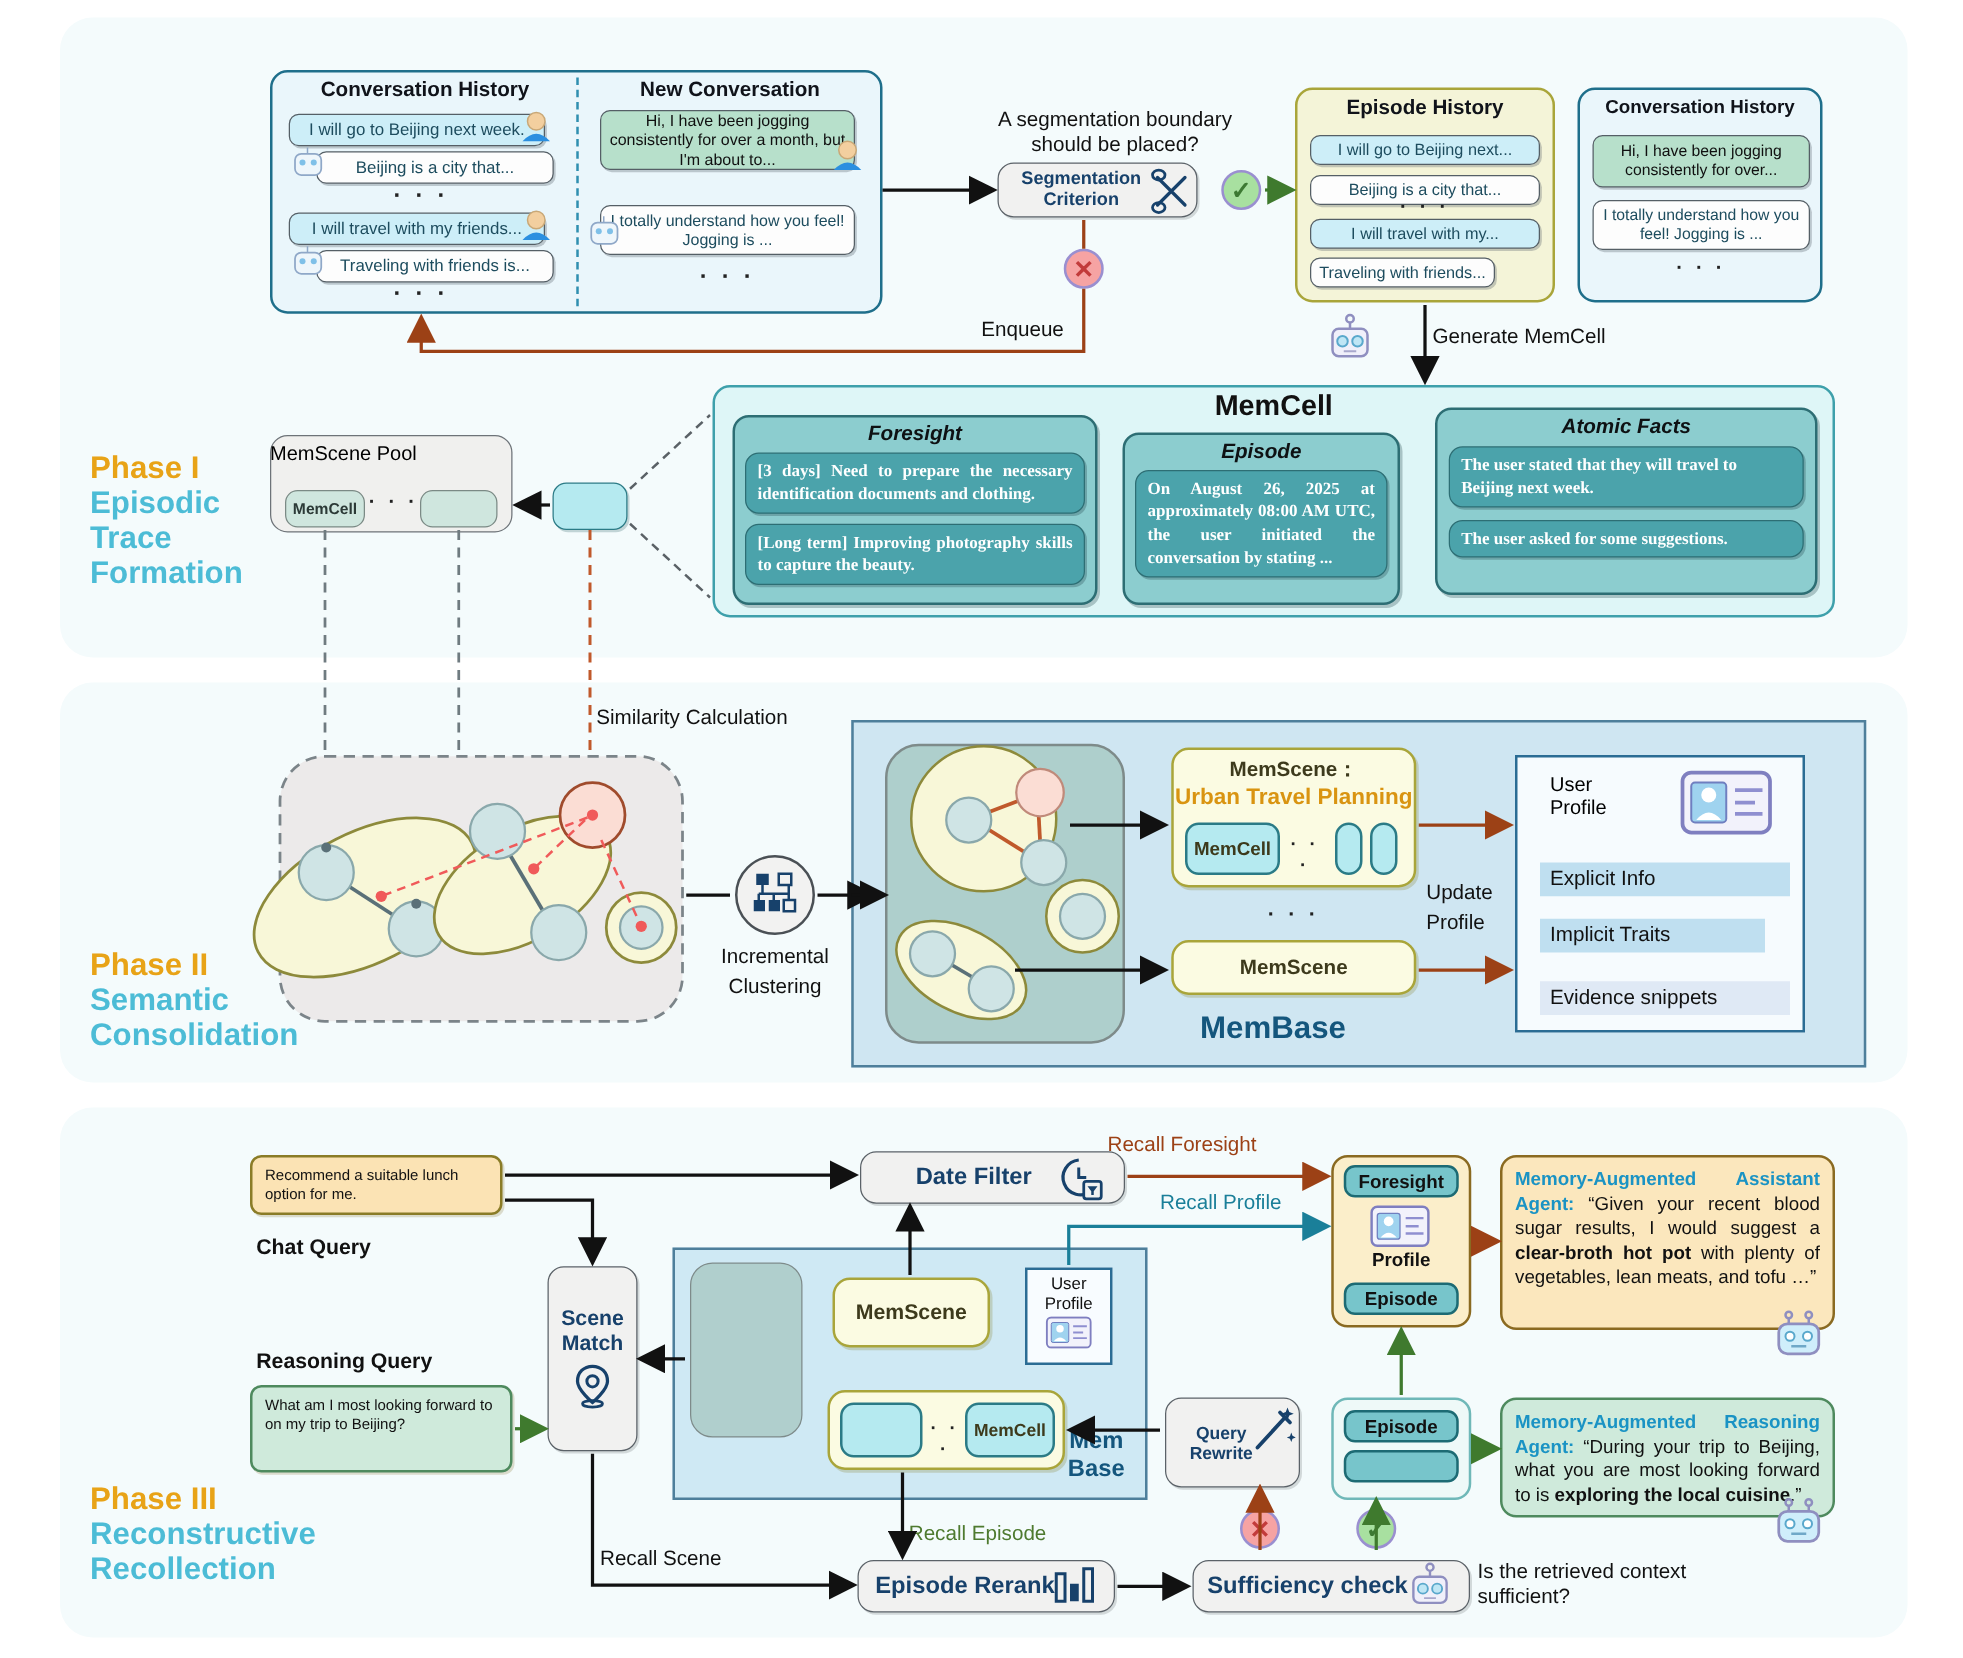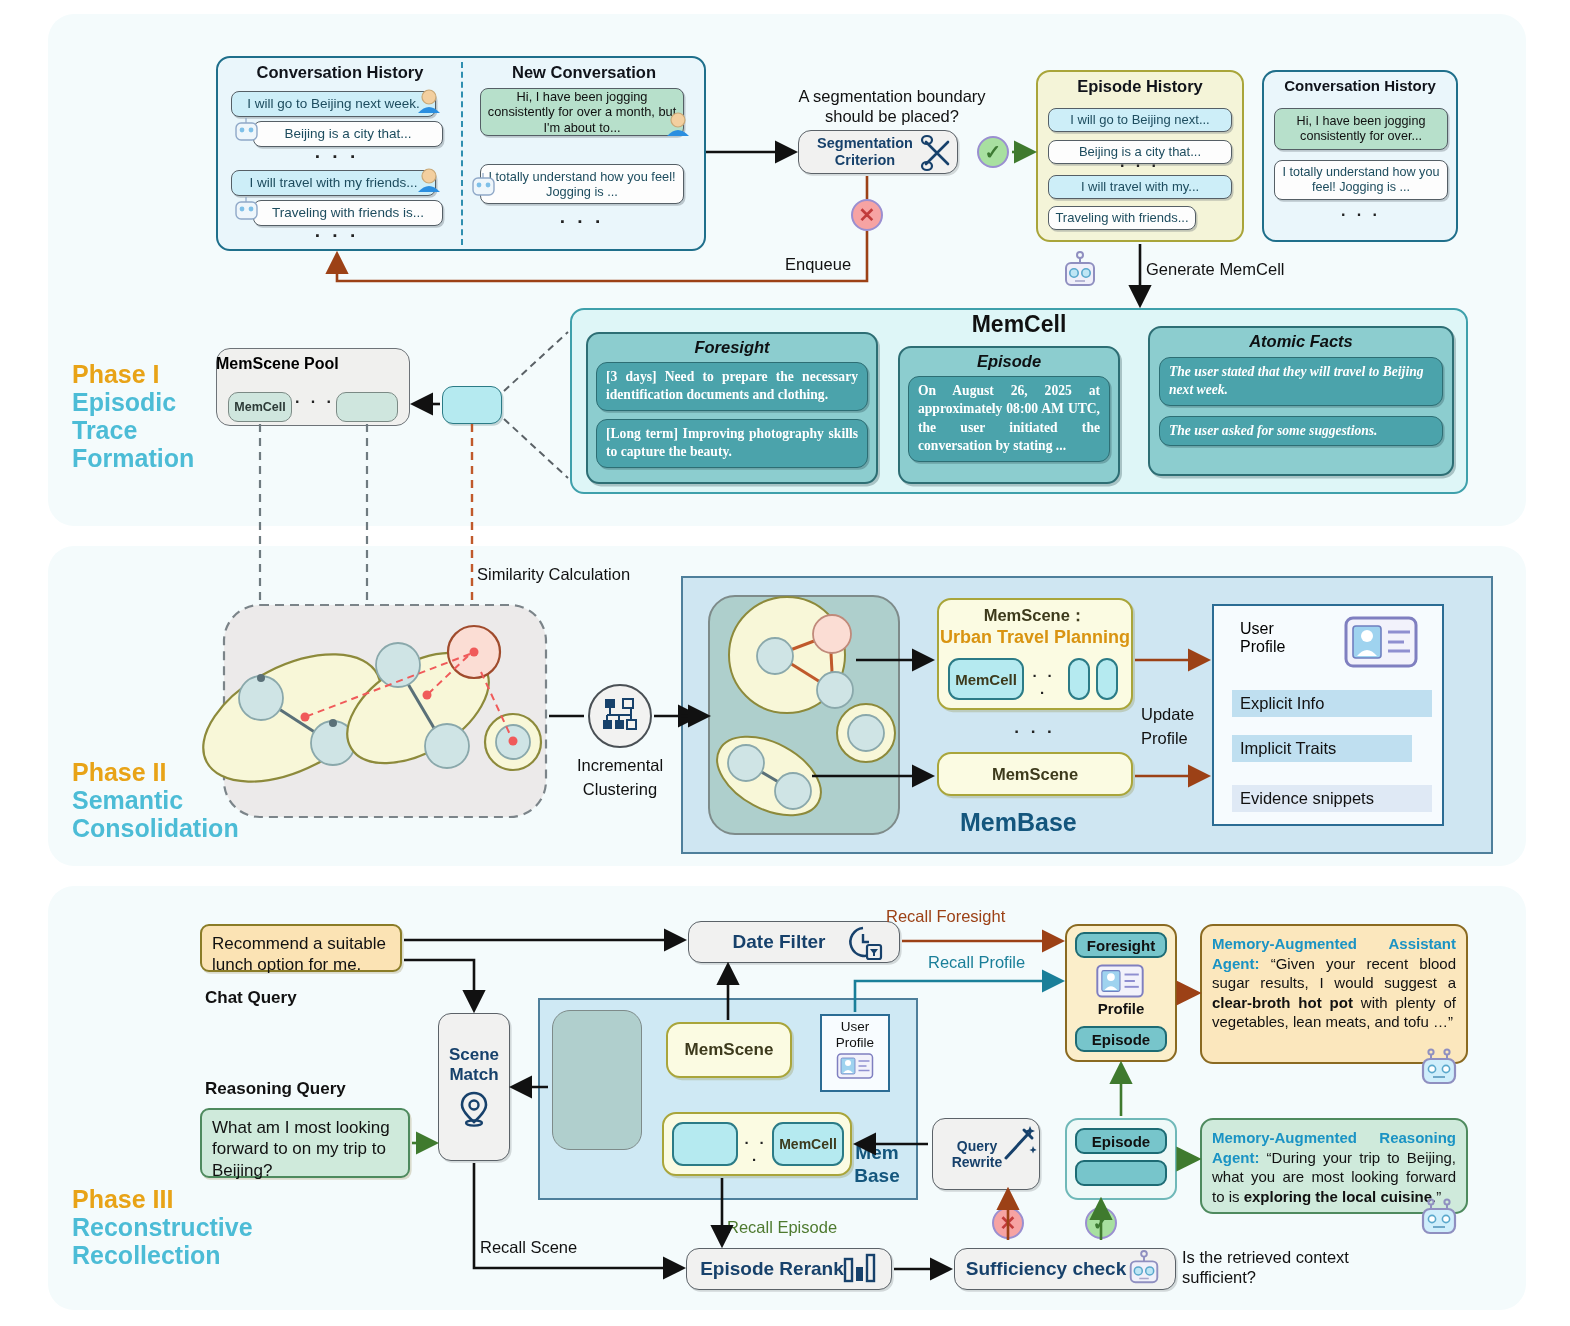--- a/index.html
+++ b/index.html
@@ -74,21 +74,21 @@
     font-size:16.5px; color:#0e1113; padding-top:4px;
   }
   .mc-item {
     border:1.8px solid #2d6e74; border-radius:11px;
     background:#4ba3ab; color:#ffffff;
     font-family:"Liberation Serif", serif; font-weight:bold;
     font-size:13.6px; line-height:1.36;
     padding:5px 9px; text-align:justify;
     box-shadow:1.6px 1.8px 0 rgba(50,90,95,.35);
   }
-  .mc-item.center { text-align:left;font-style:italic; }
+  .mc-item.center { text-align:left; }
 
   
   #pool1 { border:1.8px solid #6d7378; border-radius:14px; background:#f0f0ee; }
   .poolcell {
     border:1.6px solid #7b8a85; border-radius:10px; background:#cfe6de;
     font-size:12.5px; font-weight:bold; color:#2c3a37;
     display:flex; align-items:center; justify-content:center;
   }
   .tealchip { border:1.8px solid #2b7b86; border-radius:11px; background:#b5eaf0;
               box-shadow:1.6px 1.8px 0 rgba(60,110,115,.28); }
@@ -114,21 +114,21 @@
     color:#3d3a1c; font-weight:bold; font-size:15px;
     display:flex; align-items:center; justify-content:center;
   }
 
   
   #profcard { border:2.4px solid #2b6c94; background:#f6fbfe; }
   .prow { font-size:16.5px; color:#111; padding:4px 8px; }
 
   
   .qbox { border:2px solid #8a7c27; border-radius:9px; background:#fbe3b4;
-          font-size:17px; color:#111; padding:7px 10px; line-height:1.26;
+          font-size:12px; color:#111; padding:7px 10px; line-height:1.26;
           box-shadow:1.6px 1.8px 0 rgba(140,125,60,.25); }
   .qbox.green { border-color:#4e8a5e; background:#cfeadb; }
   .qlabel { position:absolute; font-weight:bold; font-size:17px; color:#111; }
 
   #membase3 { border:2px solid #4e7f9b; background:#cfe9f4; }
   #membase3-title { position:absolute; font-weight:bold; font-size:19px; color:#14567d;
                     line-height:1.2; text-align:center; }
 
   .tealtag { border:2px solid #1d6b74; border-radius:9px; background:#77c5cb;
              color:#111; font-weight:bold; font-size:15px;
@@ -220,21 +220,21 @@
   <circle cx="20" cy="5" r="3" fill="none" stroke="#8f8fc0" stroke-width="2"></circle>
   <line x1="20" y1="8" x2="20" y2="13" stroke="#8f8fc0" stroke-width="2"></line>
   <rect x="6" y="13" width="28" height="22" rx="5" fill="#f0f0fa" stroke="#8f8fc0" stroke-width="2"></rect>
   <circle cx="14" cy="23" r="4.2" fill="#bfe6f5" stroke="#5aa8cc" stroke-width="1.6"></circle>
   <circle cx="26" cy="23" r="4.2" fill="#bfe6f5" stroke="#5aa8cc" stroke-width="1.6"></circle>
   <line x1="15" y1="31" x2="25" y2="31" stroke="#a8a8cc" stroke-width="1.6"></line>
 </svg>
 <div class="lbl" style="left:1146px; top:259px;">Generate MemCell</div>
 
 <div class="box" id="pool1" style="left:216px; top:348px; width:194px; height:78px;"></div>
-<div class="box ptitle" style="left:216px; top:355px; width:209px;font-weight:bold;">MemScene Pool</div>
+<div class="box ptitle" style="left:216px; top:355px; width:209px;">MemScene Pool</div>
 <div class="box poolcell" style="left:228px; top:392px; width:64px; height:30px;">MemCell</div>
 <div class="box dots" style="left:294px; top:393px; width:42px; font-size:16px;">· · ·</div>
 <div class="box poolcell" style="left:336px; top:392px; width:62px; height:30px;"></div>
 
 <div class="box tealchip" style="left:442px; top:386px; width:60px; height:38px;"></div>
 
 <div class="box" id="memcell-box" style="left:570px; top:308px; width:898px; height:186px;"></div>
 <div id="memcell-title" style="left:570px; top:311px; width:898px; text-align:center;">MemCell</div>
 
 <div class="mc-group" style="left:586px; top:332px; width:292px; height:152px;">

